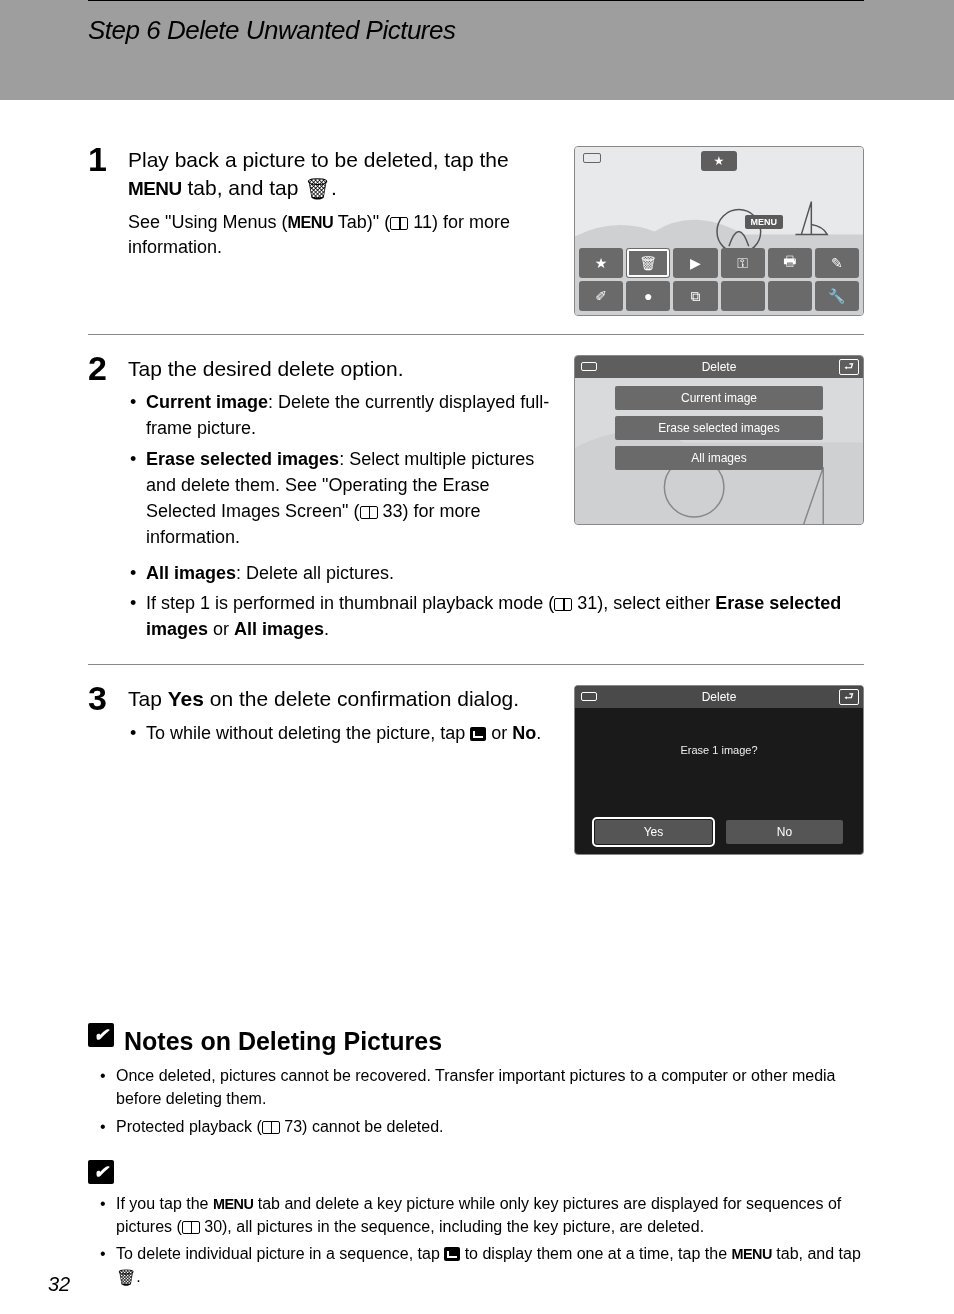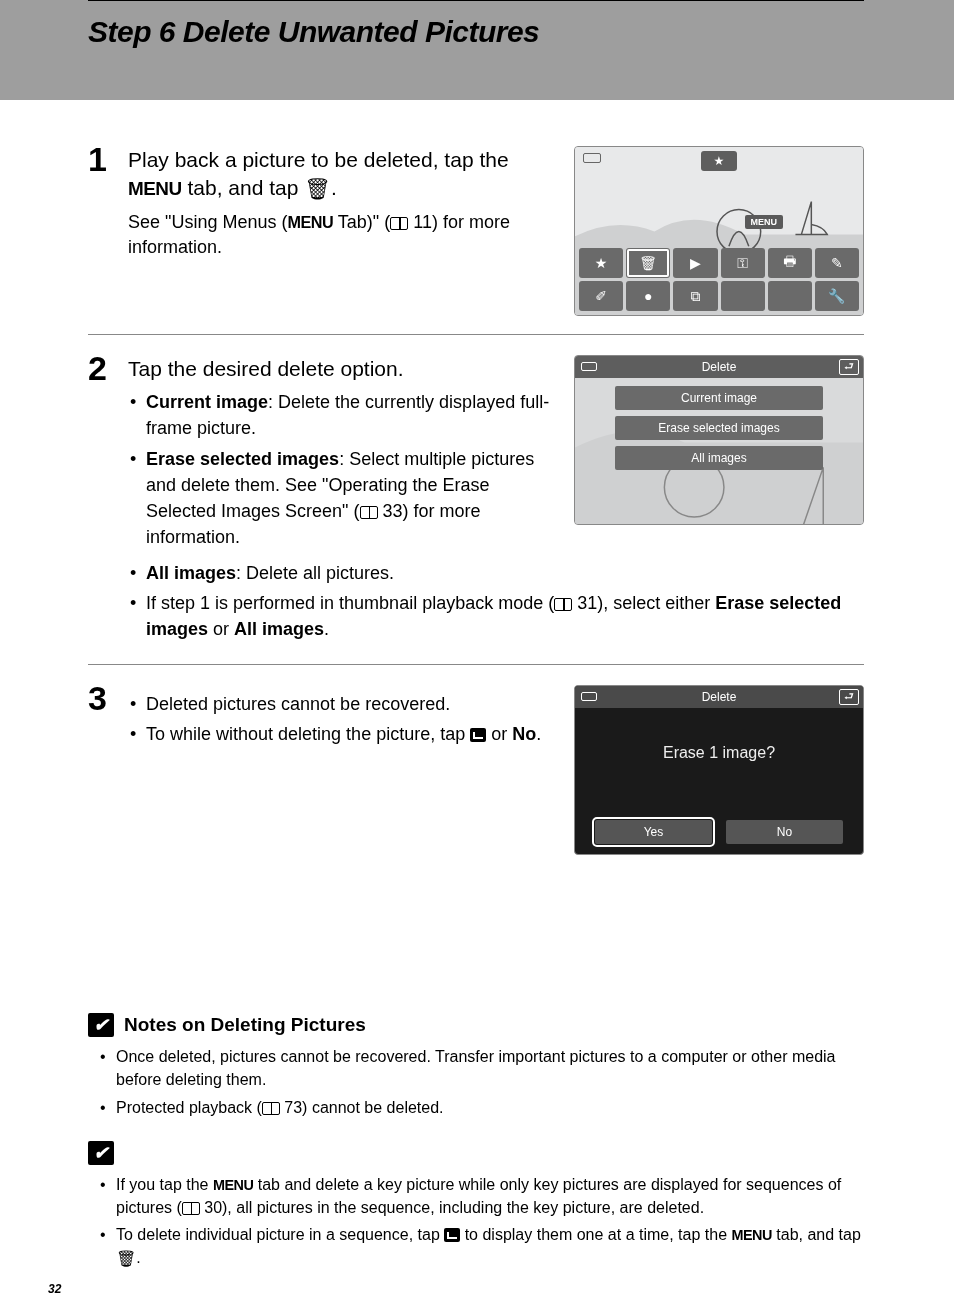--- a/index.html
+++ b/index.html
@@ -21,22 +21,22 @@
     height: 100px;
     width: 100%;
   }
   .header-inner {
     margin-left: 88px;
     margin-right: 90px;
     border-top: 1.5px solid #000;
     padding-top: 14px;
   }
   .page-title {
-    font-size: 30px;
-    font-weight: 700;
+    font-size: 26px;
+    font-weight: 400;
     font-style: italic;
     letter-spacing: -0.5px;
   }
   .content {
     padding: 40px 90px 0 88px;
     position: relative;
   }
   .step {
     display: flex;
     margin-bottom: 0;
@@ -199,21 +199,21 @@
   .screen3 { height: 170px; background:#1a1a1a; }
   .s3-header {
     position:absolute; top:0; left:0; right:0; height:22px;
     background:#4a4a4a; color:#fff; font-size:12px;
     display:flex; align-items:center; justify-content:center;
   }
   .s3-batt { position:absolute; left:6px; top:6px; width:16px; height:9px; border:1.5px solid #fff; border-radius:2px;}
   .s3-back { position:absolute; right:4px; top:3px; width:20px; height:16px; border:1.5px solid #fff; border-radius:2px;display:flex;align-items:center;justify-content:center;font-size:11px;}
   .s3-msg {
     position:absolute; top:58px; left:0; right:0; text-align:center;
-    color:#eee; font-size:16px;
+    color:#eee; font-size:11px;
   }
   .s3-btns {
     position:absolute; bottom:10px; left:20px; right:20px;
     display:flex; gap:14px;
   }
   .s3-btn {
     flex:1; background:#555; color:#fff; text-align:center;
     padding:5px 0; font-size:12px; border-radius:2px;
   }
   .s3-btn.yes { outline:2px solid #fff; outline-offset:1px; }
@@ -222,32 +222,32 @@
   .note-block { margin-bottom: 22px; }
   .note-head {
     display:flex; align-items:center; gap:10px;
     margin-bottom: 8px;
   }
   .check-badge {
     width:26px; height:24px; background:#000; border-radius:2px;
     color:#fff; display:flex; align-items:center; justify-content:center;
     font-weight:700; font-size:18px; font-style: italic;
   }
-  .note-title { font-size:19px; font-weight:700; }
+  .note-title { font-size:25px; font-weight:700;margin-top:14px; }
   .note-list { list-style:none; padding-left:12px; }
   .note-list li {
     position:relative; padding-left:16px; font-size:16px; line-height:1.45;
     margin-bottom:4px;
   }
   .note-list li::before {
     content:"•"; position:absolute; left:0;
   }
   .page-num {
     position:absolute; bottom:18px; left:48px;
-    font-style: italic; font-size:12px;font-weight:bold;
+    font-style: italic; font-size:20px;
   }
   b { font-weight:700; }
 </style>
 </head>
 <body>
 
 <div class="page">
   <div class="gray-header">
     <div class="header-inner">
       <div class="page-title">Step 6 Delete Unwanted Pictures</div>
@@ -335,22 +335,24 @@
           <li><span>If step 1 is performed in thumbnail playback mode (</span><span class="book-icon"></span><span> 31), select either </span><b>Erase selected images</b><span> or </span><b>All images</b><span>.</span></li>
         </ul>
       </div>
     </div>
 
     <div class="step" style="padding-top:14px; border-bottom:none;">
       <div class="step-num">3</div>
       <div class="step-body">
         <div class="step-row">
           <div class="step-text">
+            <div class="step-title">
+              <span>Tap </span><b>Yes</b><span> on the delete confirmation dialog.</span>
+            </div>
             <ul class="bullets">
-              <li>Deleted pictures cannot be recovered.</li>
               <li><span>To while without deleting the picture, tap </span><span class="back-icon-inline"></span><span> or </span><b>No</b><span>.</span></li>
             </ul>
           </div>
           <div class="screen screen3">
             <div class="s3-header">
               <div class="s3-batt"></div>
               <span>Delete</span>
               <div class="s3-back">⮐</div>
             </div>
             <div class="s3-msg">Erase 1 image?</div>

